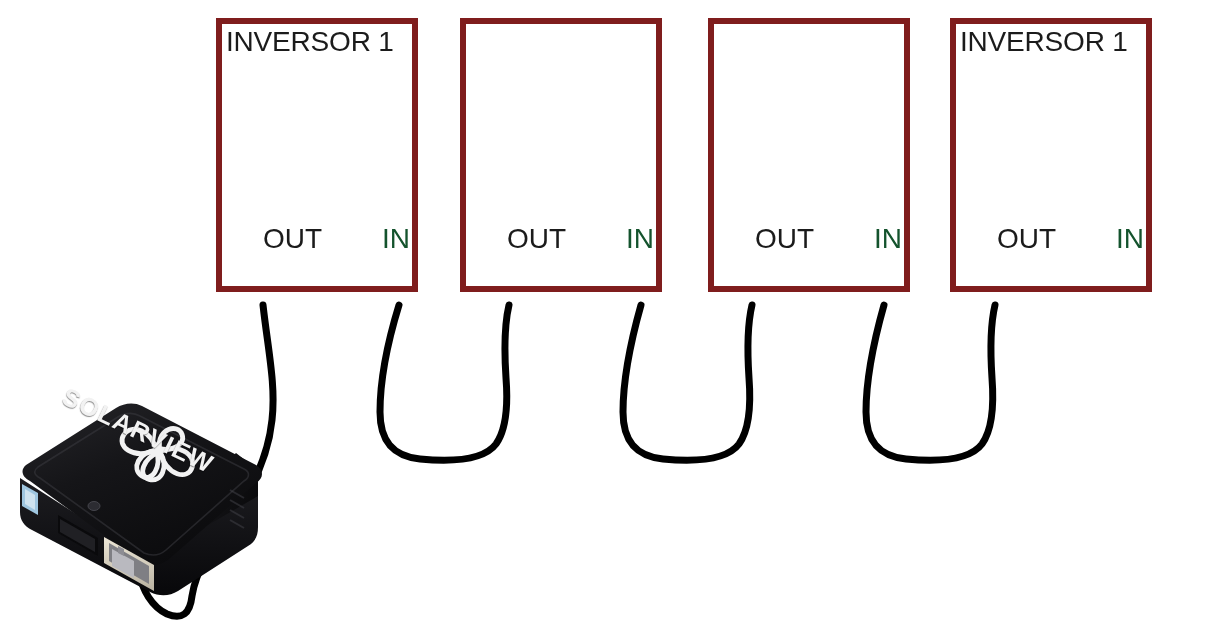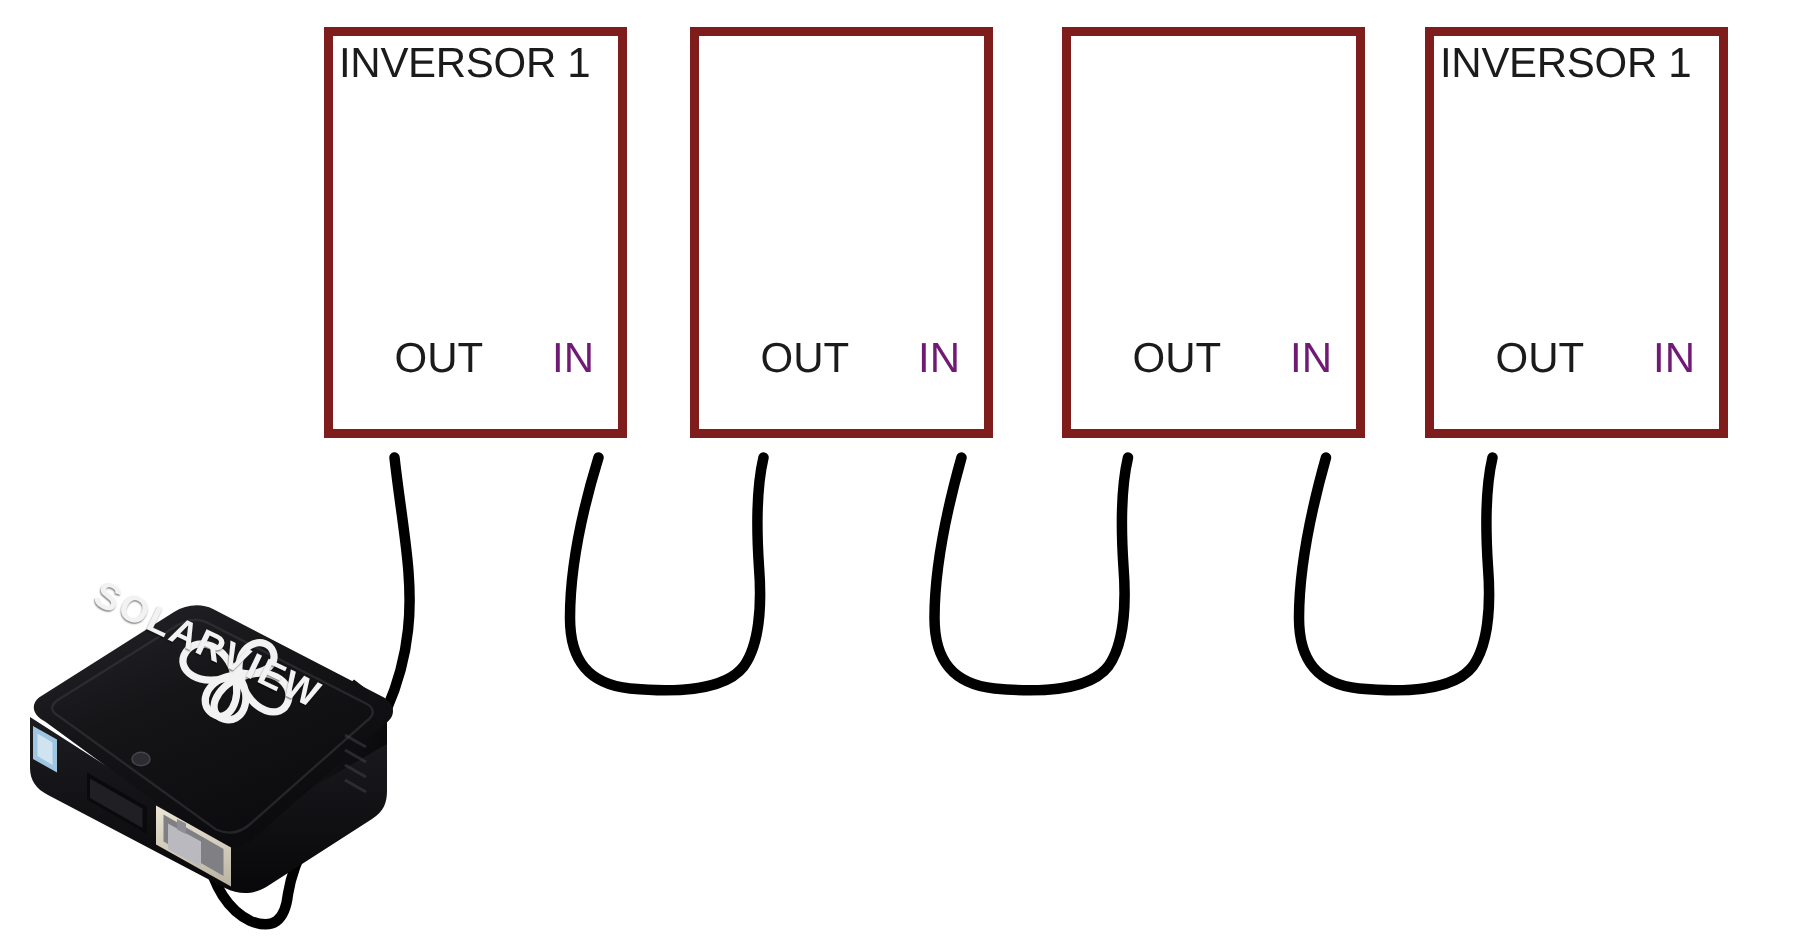--- a/index.html
+++ b/index.html
@@ -40,25 +40,25 @@
     position: absolute;
     left: 1px;
     bottom: 32px;
     font-size: 28px;
     line-height: 30px;
     color: #1b1b1b;
     padding-left: 40px;
   }
   .port-in {
     position: absolute;
-    right: 16px;
+    right: 2px;
     bottom: 32px;
     font-size: 28px;
     line-height: 30px;
-    color: #701a75;
+    color: #14532d;
   }
   #cables {
     position: absolute;
     left: 0;
     top: 0;
     width: 1212px;
     height: 634px;
     pointer-events: none;
   }
   

